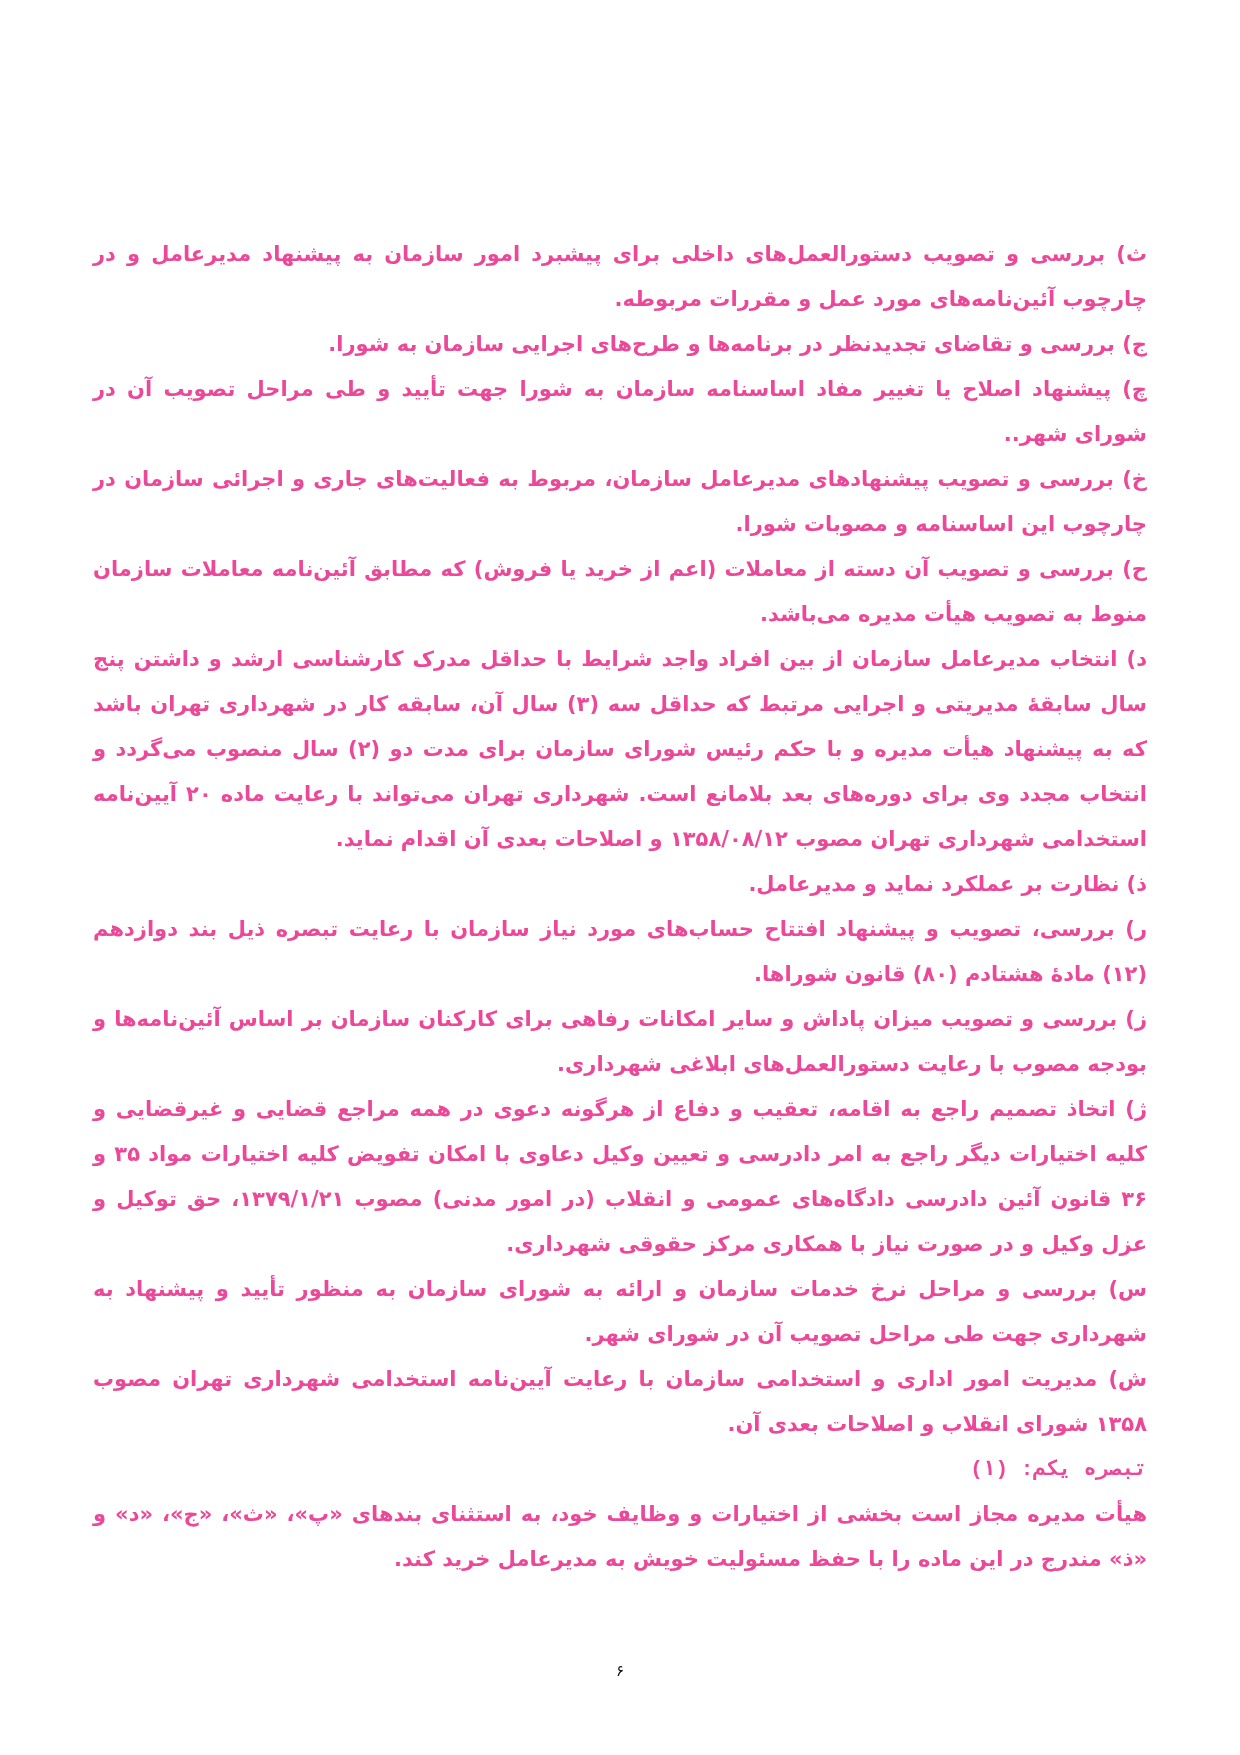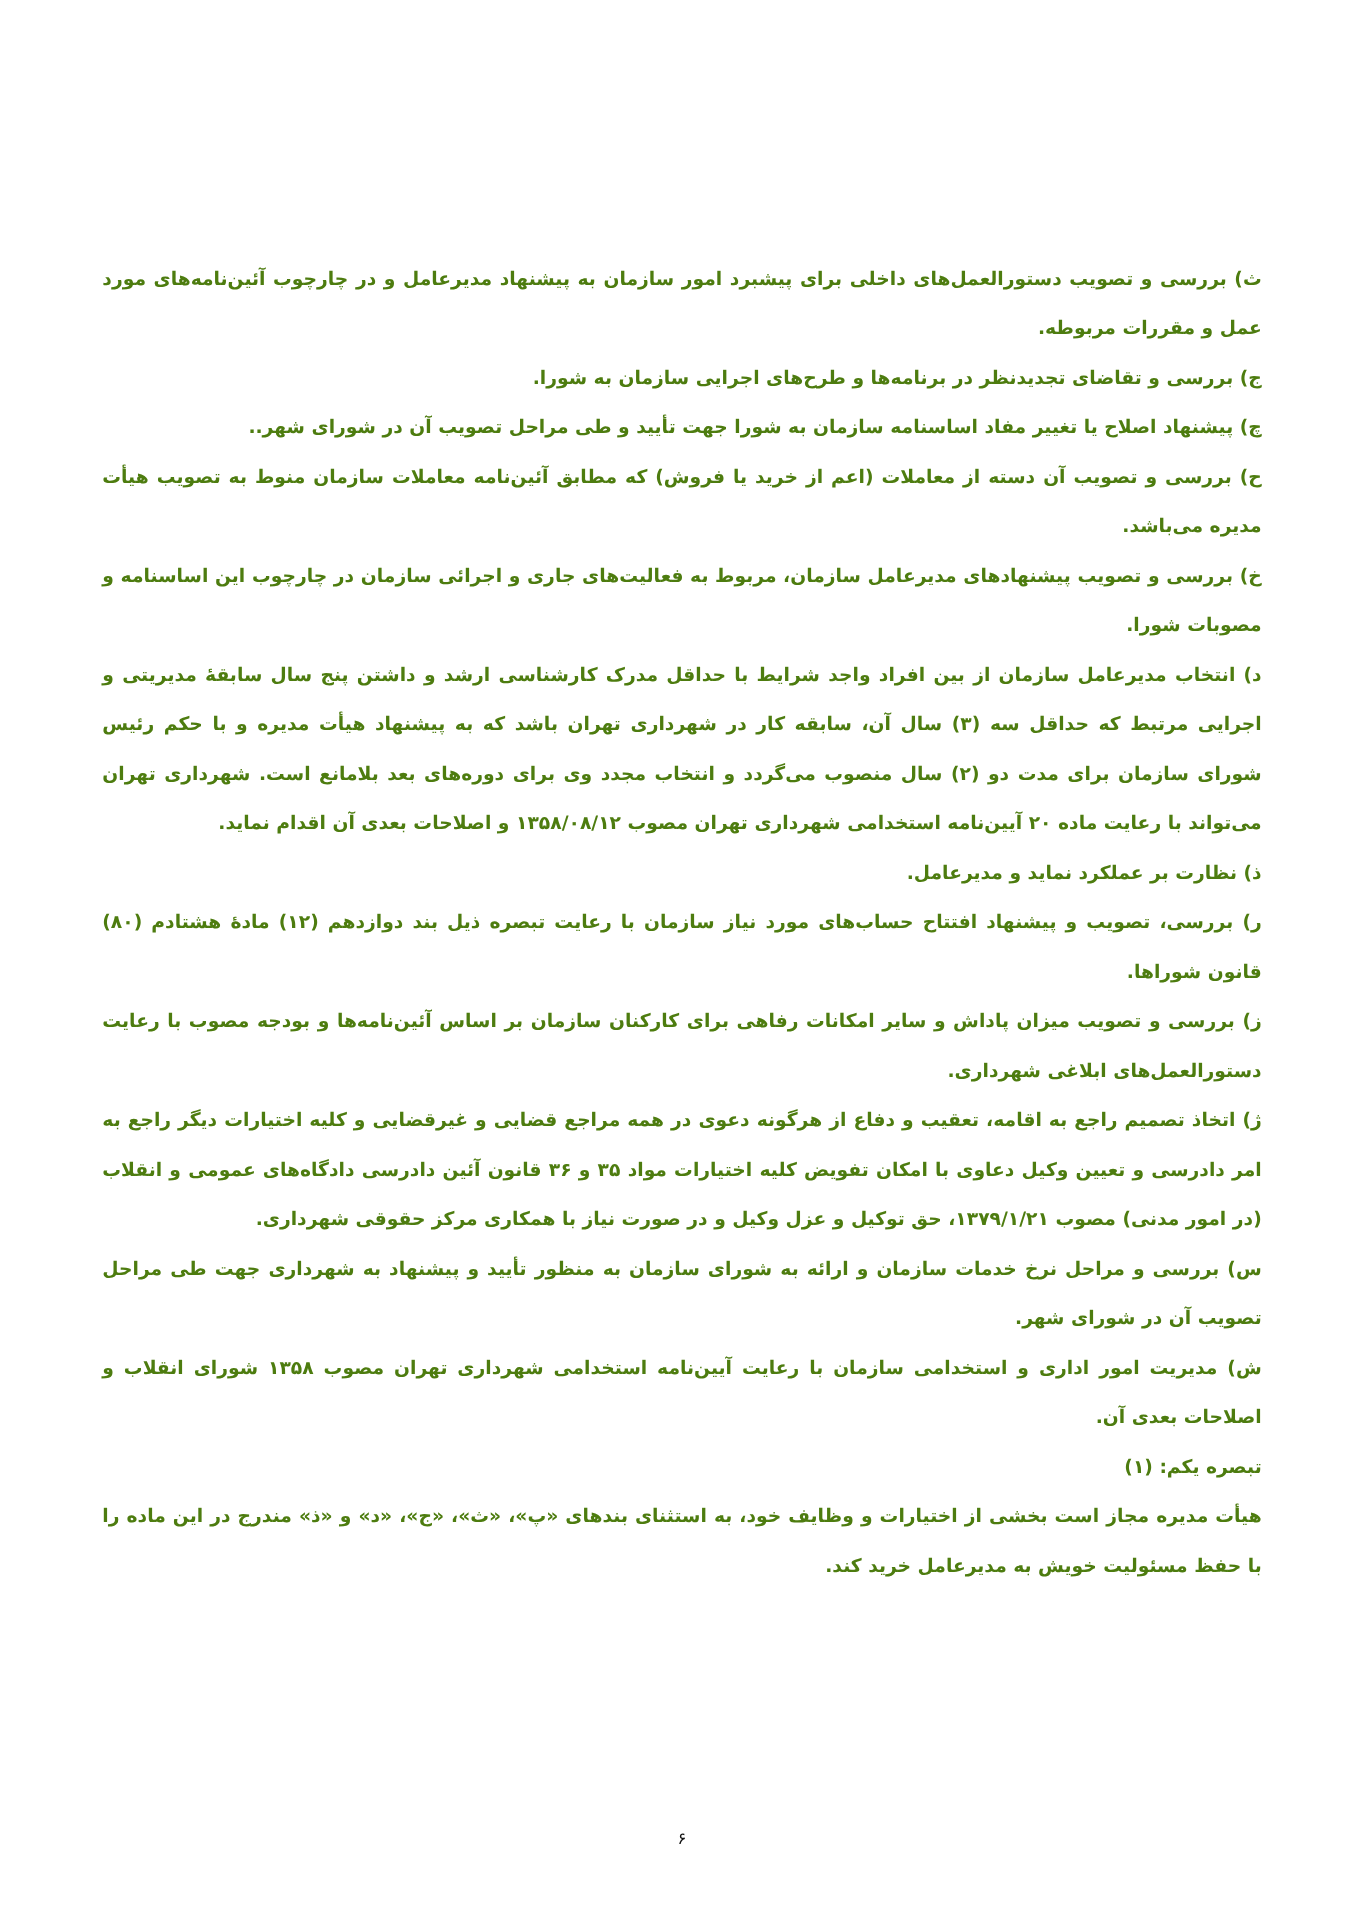--- a/index.html
+++ b/index.html
@@ -23,31 +23,32 @@
   .doc-body {
     position: absolute;
     top: 232px;
     right: 93px;
     left: 93px;
     direction: rtl;
     unicode-bidi: embed;
     text-align: justify;
     text-justify: inter-word;
     font-weight: bold;
-    font-size: 17px;
+    font-size: 21px;
     line-height: 45px;
-    color: #4d7c0f;
+    color: #ec4899;
     letter-spacing: 0;
   }
   .para {
     margin: 0;
     padding: 0;
   }
   .para.heading {
     text-align: right;
+    font-family: Liberation Mono, monospace;
   }
   .page-number {
     position: absolute;
     top: 1662px;
     left: 0;
     width: 100%;
     text-align: center;
     direction: rtl;
     font-size: 15px;
     font-weight: normal;
@@ -55,22 +56,22 @@
   }
 </style>
 </head>
 <body>
 
 <div class="page">
   <div class="doc-body" id="doc-body">
       <p class="para">ث) بررسی و تصویب دستورالعمل‌های داخلی برای پیشبرد امور سازمان به پیشنهاد مدیرعامل و در چارچوب آئین‌نامه‌های مورد عمل و مقررات مربوطه.</p>
       <p class="para">ج) بررسی و تقاضای تجدیدنظر در برنامه‌ها و طرح‌های اجرایی سازمان به شورا.</p>
       <p class="para">چ) پیشنهاد اصلاح یا تغییر مفاد اساسنامه سازمان به شورا جهت تأیید و طی مراحل تصویب آن در شورای شهر..</p>
+      <p class="para">خ) بررسی و تصویب پیشنهادهای مدیرعامل سازمان، مربوط به فعالیت‌های جاری و اجرائی سازمان در چارچوب این اساسنامه و مصوبات شورا.</p>
       <p class="para">ح) بررسی و تصویب آن دسته از معاملات (اعم از خرید یا فروش) که مطابق آئین‌نامه معاملات سازمان منوط به تصویب هیأت مدیره می‌باشد.</p>
-      <p class="para">خ) بررسی و تصویب پیشنهادهای مدیرعامل سازمان، مربوط به فعالیت‌های جاری و اجرائی سازمان در چارچوب این اساسنامه و مصوبات شورا.</p>
       <p class="para">د) انتخاب مدیرعامل سازمان از بین افراد واجد شرایط با حداقل مدرک کارشناسی ارشد و داشتن پنج سال سابقهٔ مدیریتی و اجرایی مرتبط که حداقل سه (۳) سال آن، سابقه کار در شهرداری تهران باشد که به پیشنهاد هیأت مدیره و با حکم رئیس شورای سازمان برای مدت دو (۲) سال منصوب می‌گردد و انتخاب مجدد وی برای دوره‌های بعد بلامانع است. شهرداری تهران می‌تواند با رعایت ماده ۲۰ آیین‌نامه استخدامی شهرداری تهران مصوب ۱۳۵۸/۰۸/۱۲ و اصلاحات بعدی آن اقدام نماید.</p>
       <p class="para">ذ) نظارت بر عملکرد نماید و مدیرعامل.</p>
       <p class="para">ر) بررسی، تصویب و پیشنهاد افتتاح حساب‌های مورد نیاز سازمان با رعایت تبصره ذیل بند دوازدهم (۱۲) مادهٔ هشتادم (۸۰) قانون شوراها.</p>
       <p class="para">ز) بررسی و تصویب میزان پاداش و سایر امکانات رفاهی برای کارکنان سازمان بر اساس آئین‌نامه‌ها و بودجه مصوب با رعایت دستورالعمل‌های ابلاغی شهرداری.</p>
       <p class="para">ژ) اتخاذ تصمیم راجع به اقامه، تعقیب و دفاع از هرگونه دعوی در همه مراجع قضایی و غیرقضایی و کلیه اختیارات دیگر راجع به امر دادرسی و تعیین وکیل دعاوی با امکان تفویض کلیه اختیارات مواد ۳۵ و ۳۶ قانون آئین دادرسی دادگاه‌های عمومی و انقلاب (در امور مدنی) مصوب ۱۳۷۹/۱/۲۱، حق توکیل و عزل وکیل و در صورت نیاز با همکاری مرکز حقوقی شهرداری.</p>
       <p class="para">س) بررسی و مراحل نرخ خدمات سازمان و ارائه به شورای سازمان به منظور تأیید و پیشنهاد به شهرداری جهت طی مراحل تصویب آن در شورای شهر.</p>
       <p class="para">ش) مدیریت امور اداری و استخدامی سازمان با رعایت آیین‌نامه استخدامی شهرداری تهران مصوب ۱۳۵۸ شورای انقلاب و اصلاحات بعدی آن.</p>
       <p class="para heading">تبصره یکم: (۱)</p>
       <p class="para">هیأت مدیره مجاز است بخشی از اختیارات و وظایف خود، به استثنای بندهای «پ»، «ث»، «ج»، «د» و «ذ» مندرج در این ماده را با حفظ مسئولیت خویش به مدیرعامل خرید کند.</p>
     </div>

